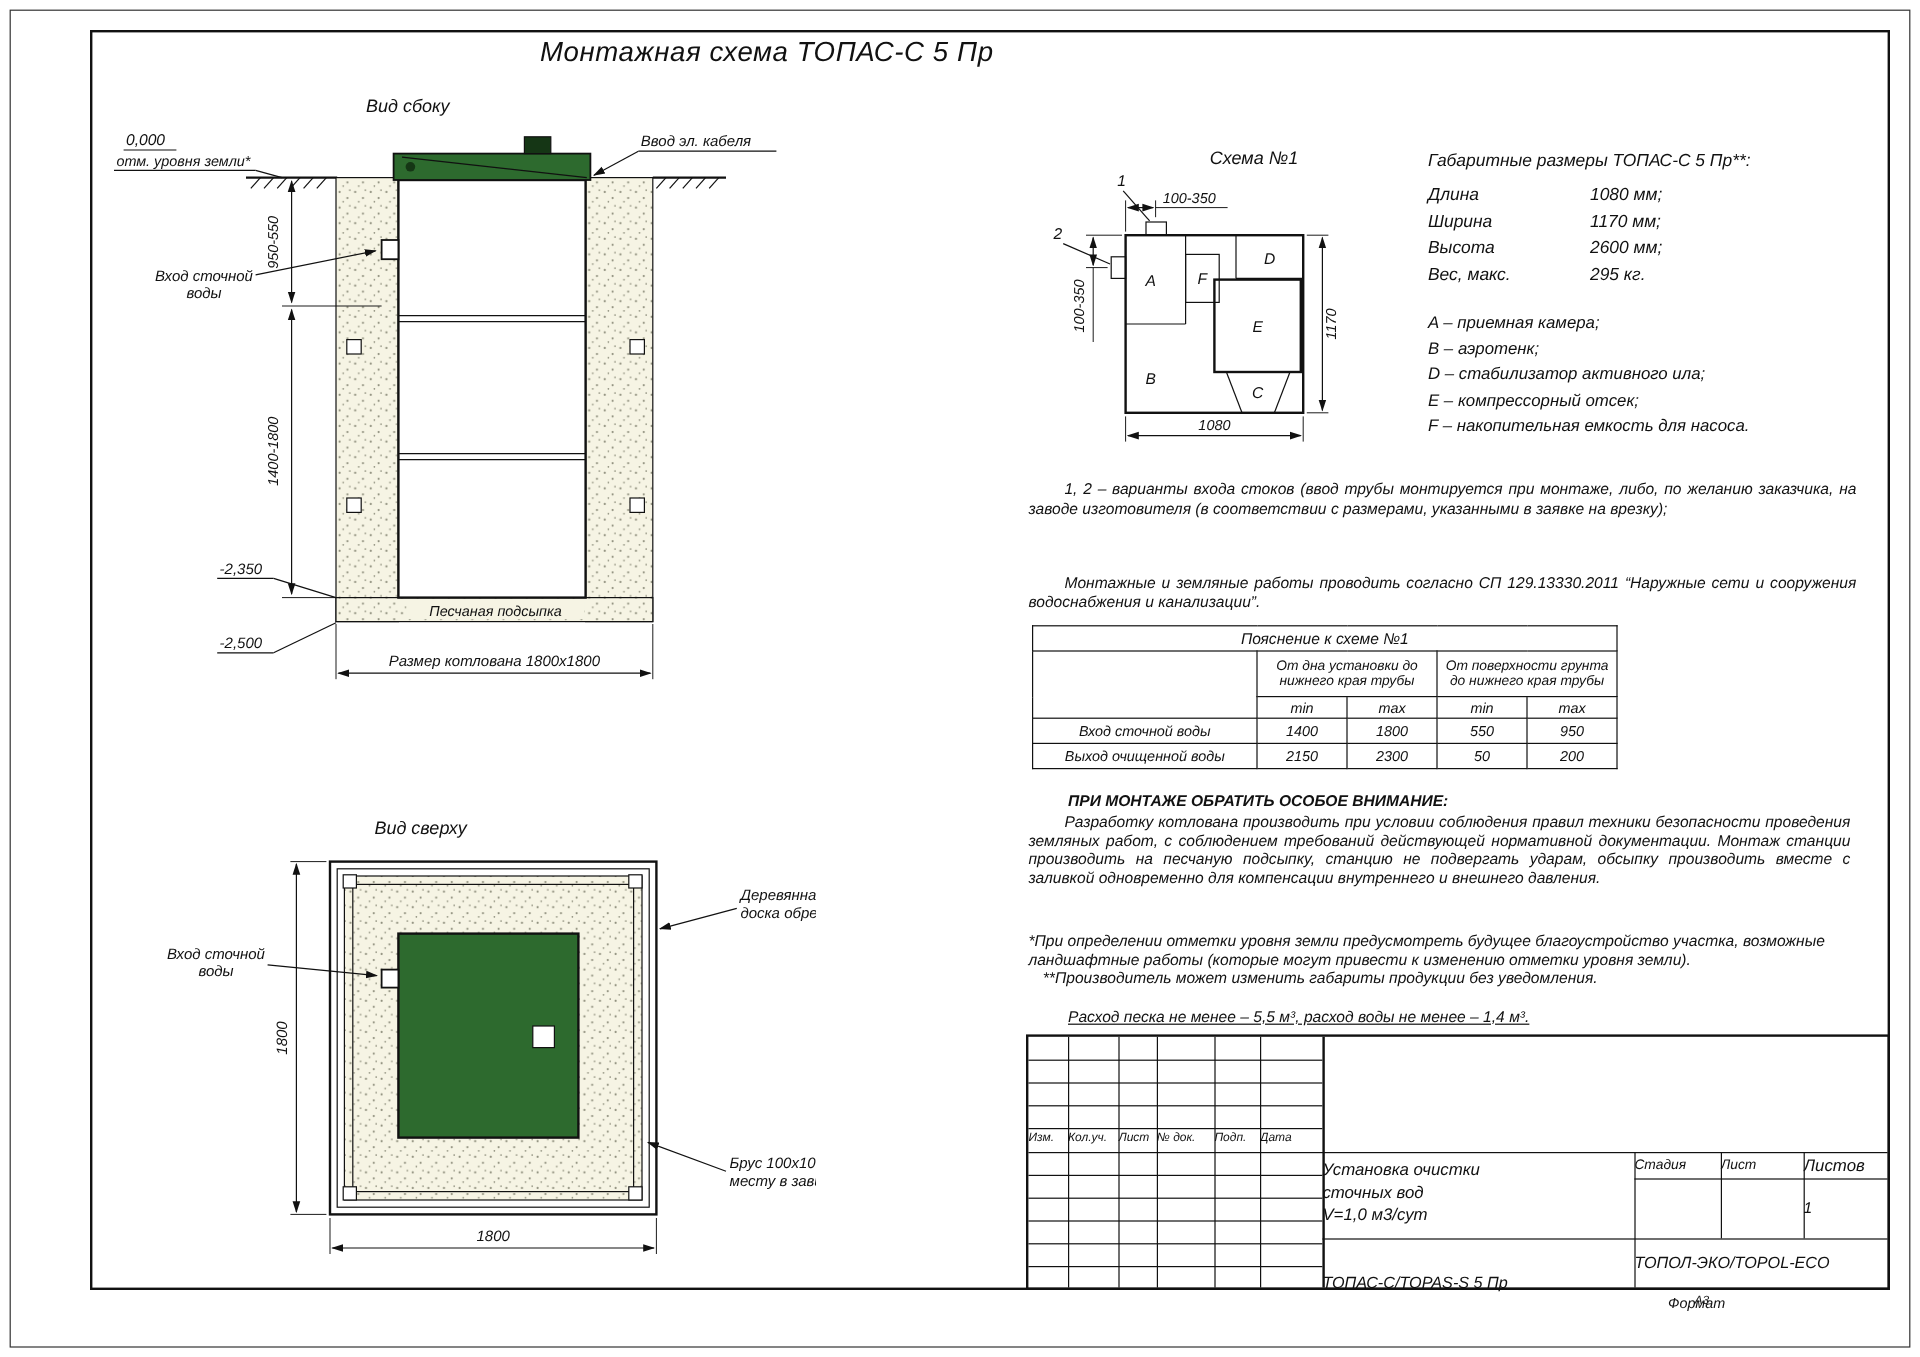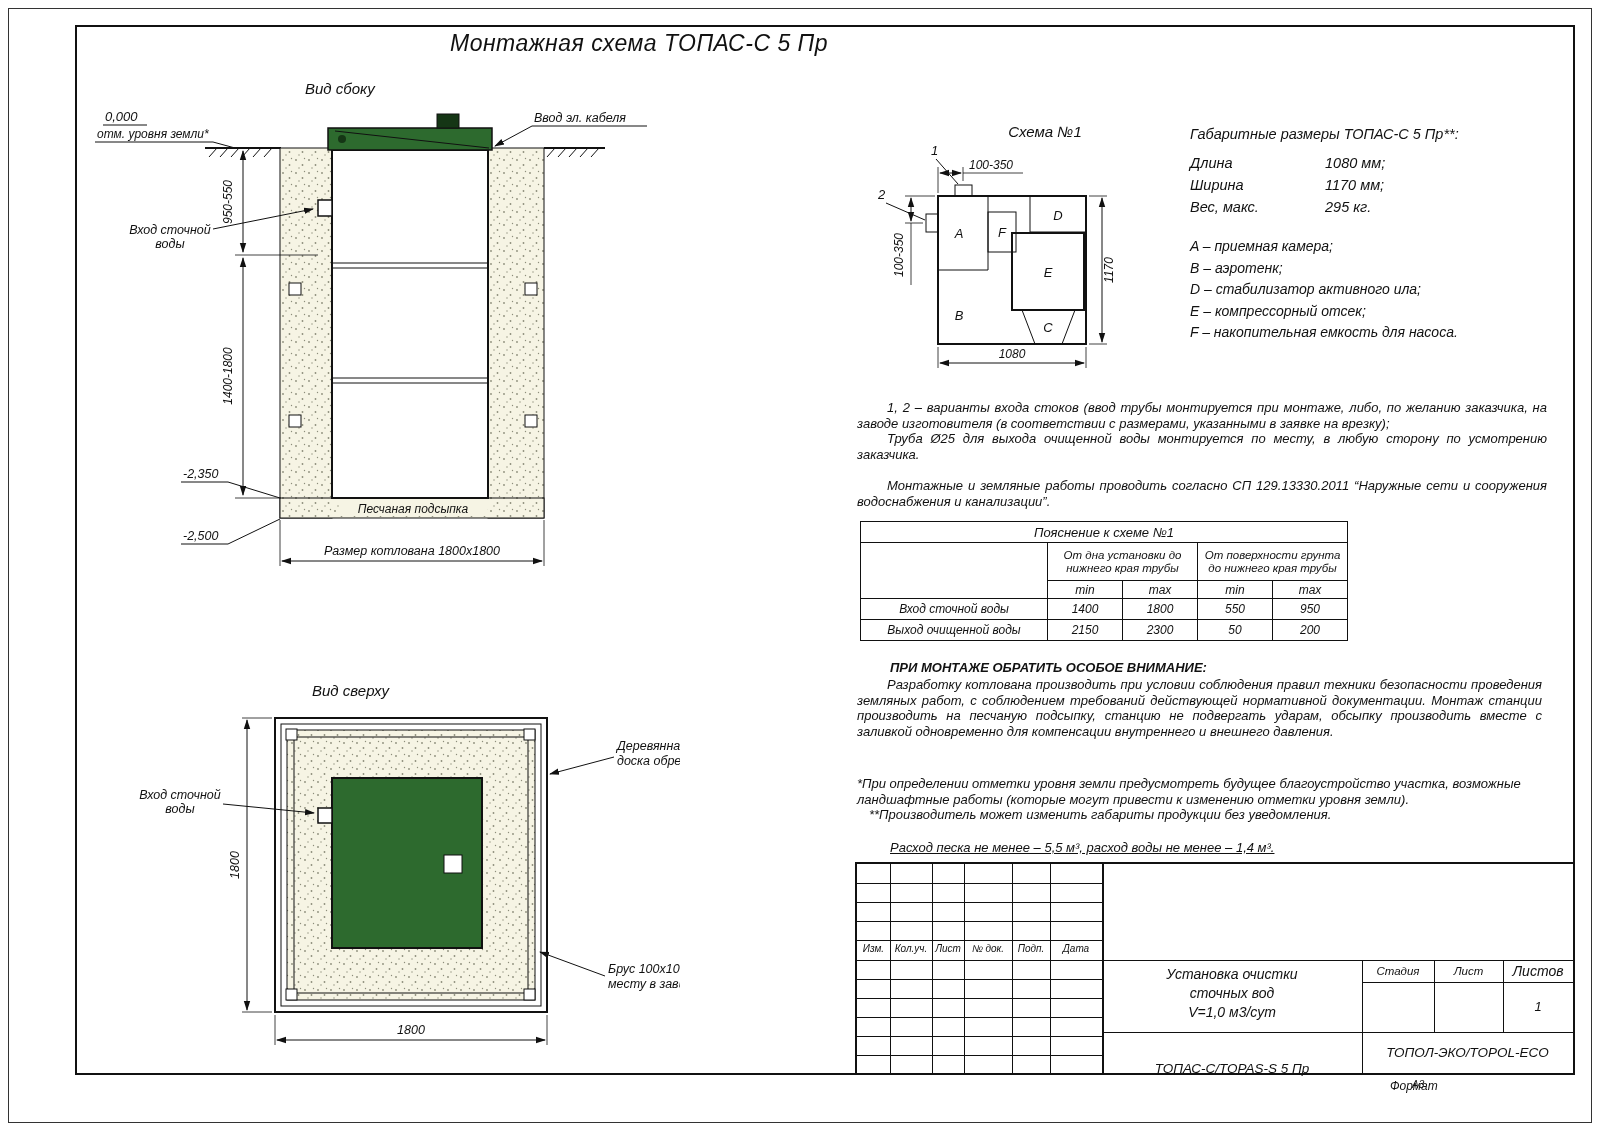--- a/index.html
+++ b/index.html
@@ -23,21 +23,21 @@
 .exp-table td{border:1px solid #111;text-align:center;vertical-align:middle;padding:1px 2px}
 .exp-table .tt{font-size:13px;height:21px}
 .exp-table .gh{font-size:11.5px;line-height:13px;height:38px}
 .exp-table .mm{height:18px}
 .exp-table .dr{height:21px}
 .warn-title{font-size:13px;font-weight:bold;margin-left:33px;margin-bottom:2px}
 .fnote{font-size:13px;line-height:15.5px}
 .consumption{font-size:13px;text-decoration:underline}
 .tb{position:absolute;left:855px;top:862px;width:720px;height:213px;border:2px solid #111}
 .tb-line{position:absolute;background:#111}
-.tb-text{position:absolute;text-align:center;overflow:hidden}
+.tb-text{position:absolute;overflow:hidden}
 </style>
 </head>
 <body>
 
 <div class="sheet">
   <div class="outer-border"></div>
   <div class="frame"></div>
 
   <div class="abs main-title">Монтажная схема ТОПАС-С 5 Пр</div>
   <div class="abs view-title" style="left:305px;top:80px;width:200px">Вид сбоку</div>
@@ -281,35 +281,38 @@
     <div class="dims-title">Габаритные размеры ТОПАС-С 5 Пр**:</div>
     <div class="dim-row">
         <span class="dl">Длина</span>
         <span>1080 мм;</span>
       </div>
     <div class="dim-row">
         <span class="dl">Ширина</span>
         <span>1170 мм;</span>
       </div>
     <div class="dim-row">
+        <span class="dl">Высота</span>
+        <span>2600 мм;</span>
+      </div>
+    <div class="dim-row">
         <span class="dl">Вес, макс.</span>
         <span>295 кг.</span>
       </div>
     <div class="legend">
       <div>A – приемная камера;</div>
       <div>B – аэротенк;</div>
       <div>D – стабилизатор активного ила;</div>
       <div>E – компрессорный отсек;</div>
       <div>F – накопительная емкость для насоса.</div>
     </div>
   </div>
 
   <div class="abs para" style="left:857px;top:400px;width:690px">
     <div class="ind">1, 2 – варианты входа  стоков (ввод трубы монтируется при монтаже, либо, по желанию заказчика, на заводе изготовителя (в соответствии с размерами, указанными в заявке на врезку);</div>
-    <div class="ind">Труба Ø25 для выхода очищенной воды монтируется по месту, в любую сторону по усмотрению заказчика.</div>
   </div>
   <div class="abs para" style="left:857px;top:478px;width:690px">
     <div class="ind">Монтажные и земляные работы проводить согласно СП 129.13330.2011 “Наружные сети и сооружения водоснабжения и канализации”.</div>
   </div>
 
   <table class="exp-table abs" style="left:860px;top:521px">
     <colgroup>
         <col style="width:187px">
         <col style="width:75px">
         <col style="width:75px">

